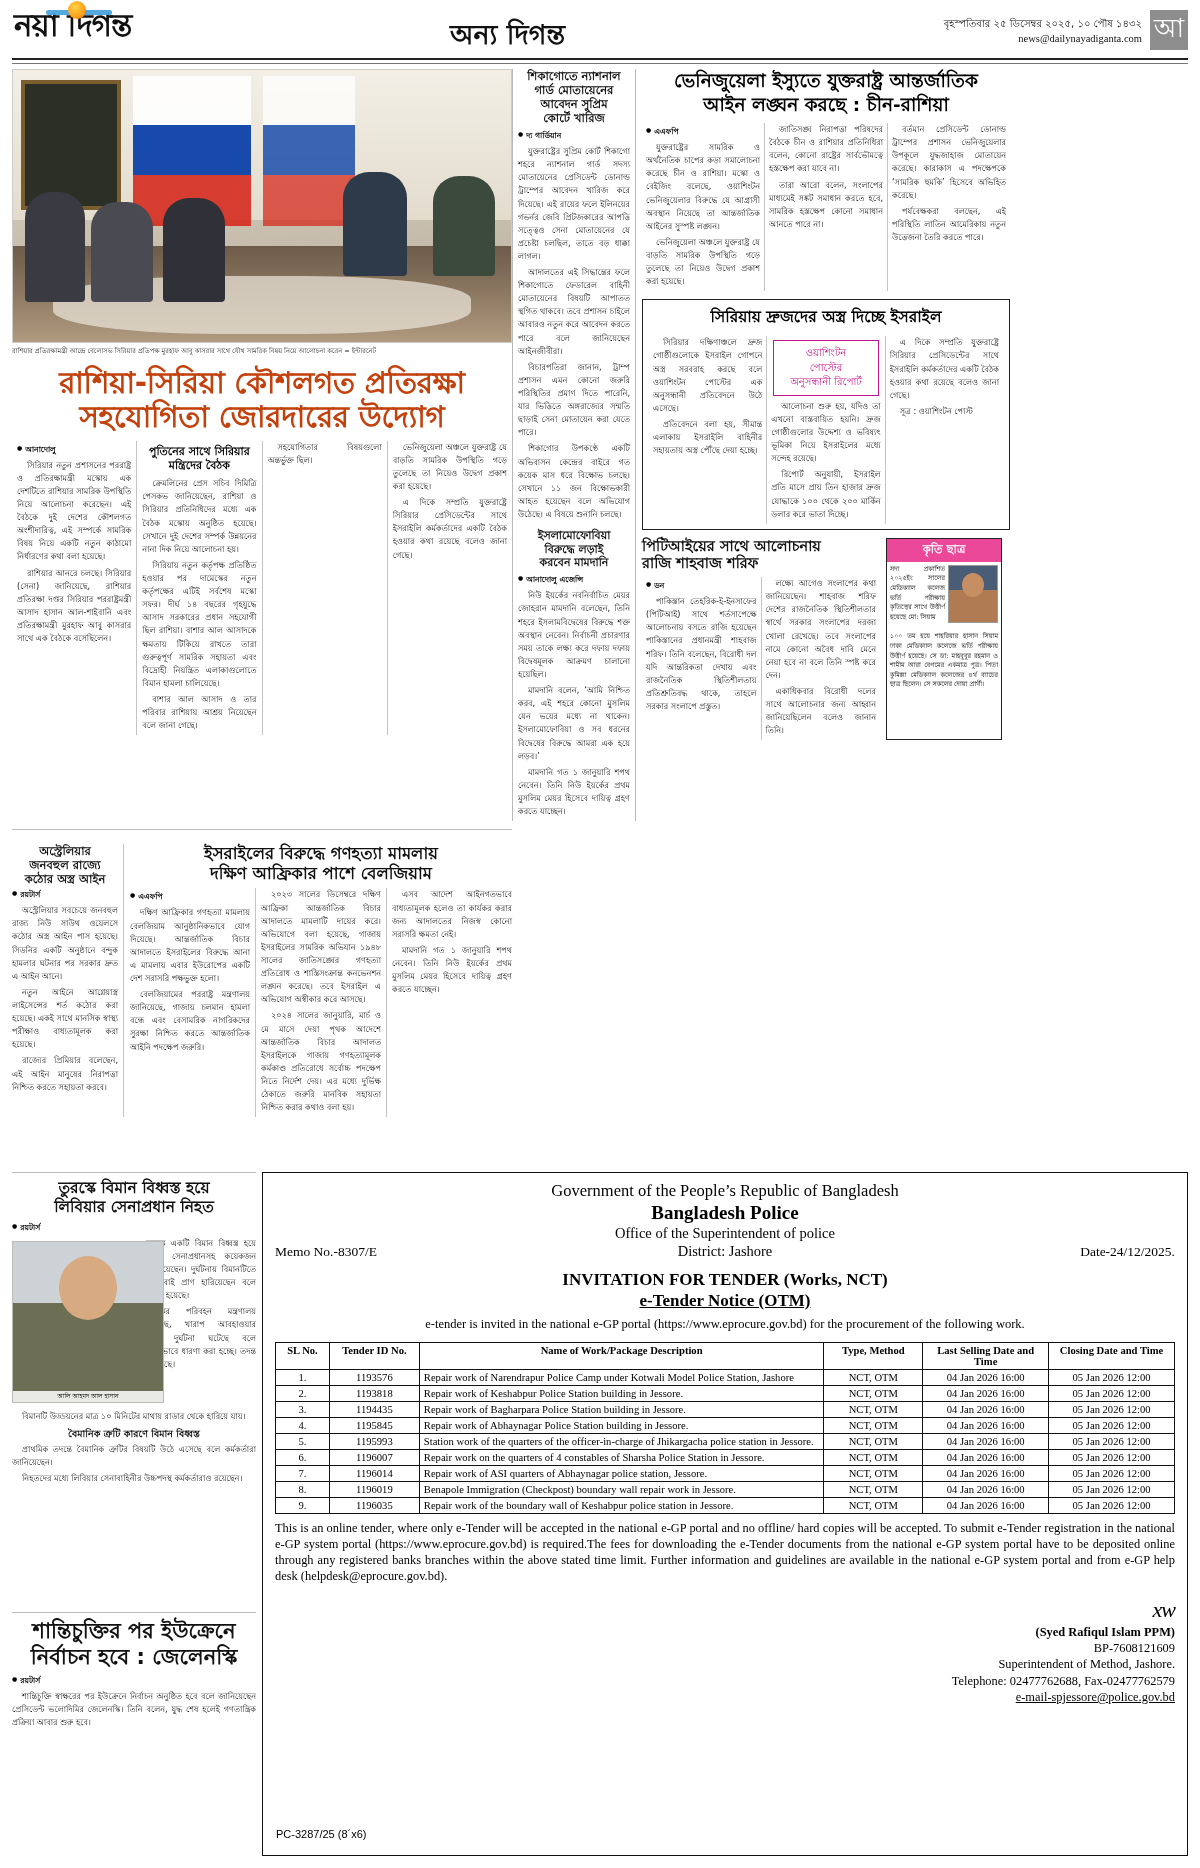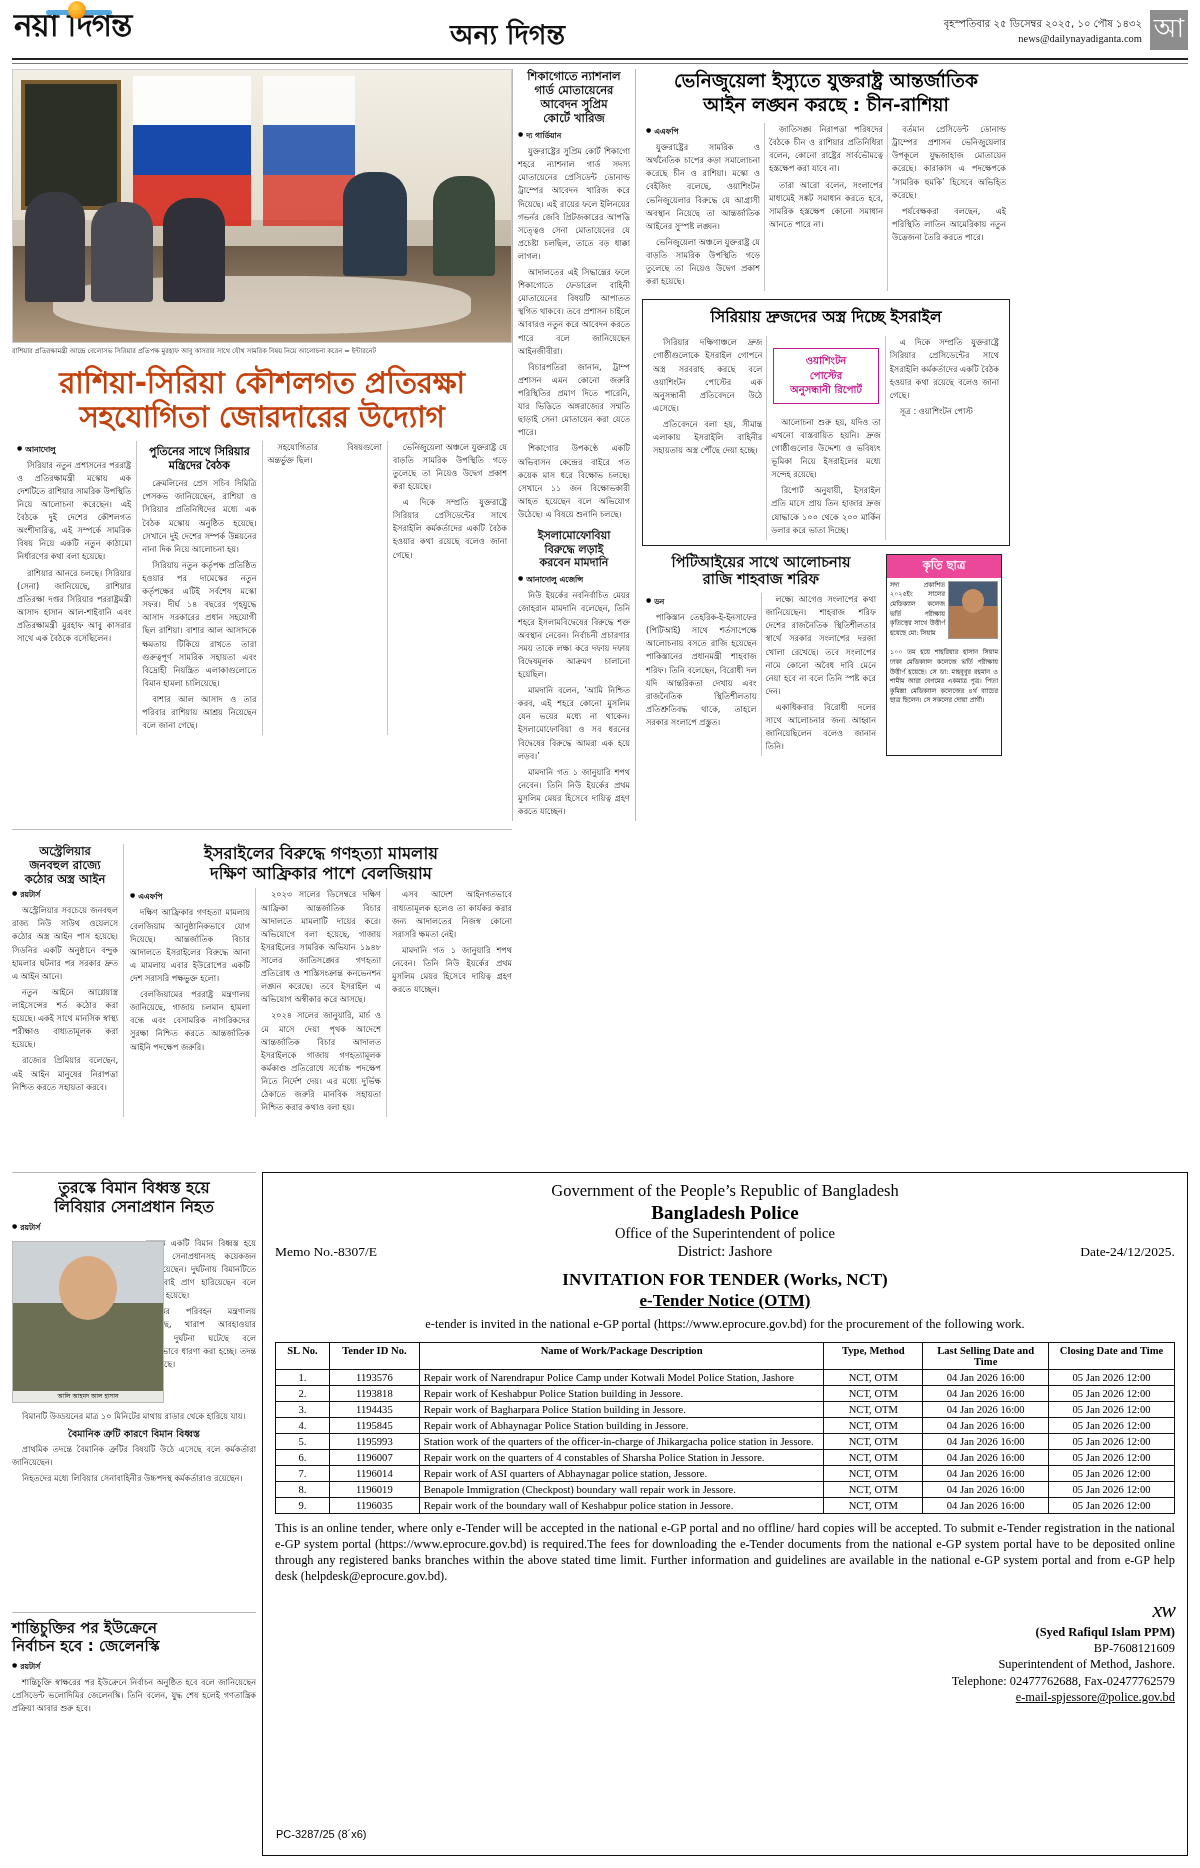--- a/index.html
+++ b/index.html
@@ -72,22 +72,22 @@
   .big-hl{font-family:"DejaVu Sans",sans-serif;font-weight:bold;font-size:18.5px;line-height:1.3;
           text-align:center;margin:0 0 6px 0;}
   .r3{display:flex;}
   .r3 > div{padding:0 4px;}
   .r3 > div + div{border-left:1px solid #c4c4c4;}
 
   .boxed{border:1px solid #222;padding:5px 6px;margin-top:8px;}
   .boxed .bx-hl{font-family:"DejaVu Sans",sans-serif;font-weight:bold;font-size:15.5px;
                 text-align:center;margin-bottom:5px;}
   .magenta{border:1.6px solid #c2168c;color:#c2168c;font-family:"DejaVu Sans",sans-serif;
-           font-weight:bold;font-size:10px;text-align:center;padding:5px 3px;line-height:1.45;
-           margin:12px 2px;}
+           font-weight:normal;font-size:10px;text-align:center;padding:5px 3px;line-height:1.45;
+           margin:4px 2px;}
 
   
   .kriti{border:1px solid #222;width:114px;}
   .kriti .kh{background:#ec4899;color:#fff;font-family:"DejaVu Sans",sans-serif;font-weight:bold;
              font-size:11.5px;text-align:center;padding:2px 0;}
   .kriti .kbody{padding:3px;font-family:"DejaVu Sans",sans-serif;font-size:6.4px;line-height:1.5;
                 text-align:justify;}
   .kphoto{width:48px;height:56px;background:linear-gradient(180deg,#4a5d77 0 42%,#b07a52 42% 100%);
           float:right;margin:0 0 2px 3px;border:1px solid #999;position:relative;}
   .kphoto:after{content:"";position:absolute;left:13px;top:7px;width:22px;height:24px;border-radius:50%;
@@ -272,21 +272,21 @@
             <div class="body-bn">
               <p>এ দিকে সম্প্রতি যুক্তরাষ্ট্রে সিরিয়ার প্রেসিডেন্টের সাথে ইসরাইলি কর্মকর্তাদের একটি বৈঠক হওয়ার কথা রয়েছে বলেও জানা গেছে।</p>
               <p>সূত্র : ওয়াশিংটন পোস্ট</p>
             </div>
           </div>
         </div>
       </div>
 
       <div style="display:flex;margin-top:8px;">
         <div style="width:238px;padding-right:6px;">
-          <div class="hl" style="font-size:14.5px;text-align:center;white-space:pre-line;">পিটিআইয়ের সাথে আলোচনায়
+          <div class="hl" style="font-size:14.5px;white-space:pre-line;">পিটিআইয়ের সাথে আলোচনায়
 রাজি শাহবাজ শরিফ</div>
           <div class="r3" style="margin-top:4px;">
             <div style="width:112px;">
               <div class="byline">ডন</div>
               <div class="body-bn">
                 <p>পাকিস্তান তেহরিক-ই-ইনসাফের (পিটিআই) সাথে শর্তসাপেক্ষে আলোচনায় বসতে রাজি হয়েছেন পাকিস্তানের প্রধানমন্ত্রী শাহবাজ শরিফ। তিনি বলেছেন, বিরোধী দল যদি আন্তরিকতা দেখায় এবং রাজনৈতিক স্থিতিশীলতায় প্রতিশ্রুতিবদ্ধ থাকে, তাহলে সরকার সংলাপে প্রস্তুত।</p>
               </div>
             </div>
             <div style="width:112px;">
               <div class="body-bn">
@@ -368,21 +368,21 @@
       <p>বিমানটি উড্ডয়নের মাত্র ১০ মিনিটের মাথায় রাডার থেকে হারিয়ে যায়।</p>
     </div>
     <div class="hl" style="font-size:9.5px;text-align:center;margin:5px 0 3px 0;">বৈমানিক ত্রুটি কারণে বিমান বিধ্বস্ত</div>
     <div class="body-bn">
       <p>প্রাথমিক তদন্তে বৈমানিক ত্রুটির বিষয়টি উঠে এসেছে বলে কর্মকর্তারা জানিয়েছেন।</p>
       <p>নিহতদের মধ্যে লিবিয়ার সেনাবাহিনীর উচ্চপদস্থ কর্মকর্তারাও রয়েছেন।</p>
     </div>
   </div>
 
   <div style="position:absolute;left:12px;top:1612px;width:244px;border-top:1px solid #bbb;padding-top:6px;">
-    <div class="hl" style="font-size:15px;text-align:left;white-space:pre-line;">শান্তিচুক্তির পর ইউক্রেনে
+    <div class="hl" style="font-size:21px;text-align:center;white-space:pre-line;">শান্তিচুক্তির পর ইউক্রেনে
 নির্বাচন হবে : জেলেনস্কি</div>
     <div class="byline" style="margin-top:4px;">রয়টার্স</div>
     <div class="body-bn">
       <p>শান্তিচুক্তি স্বাক্ষরের পর ইউক্রেনে নির্বাচন অনুষ্ঠিত হবে বলে জানিয়েছেন প্রেসিডেন্ট ভলোদিমির জেলেনস্কি। তিনি বলেন, যুদ্ধ শেষ হলেই গণতান্ত্রিক প্রক্রিয়া আবার শুরু হবে।</p>
     </div>
   </div>
 
   <div class="ad">
     <div class="l1">Government of the People’s Republic of Bangladesh</div>
     <div class="l2">Bangladesh Police</div>

